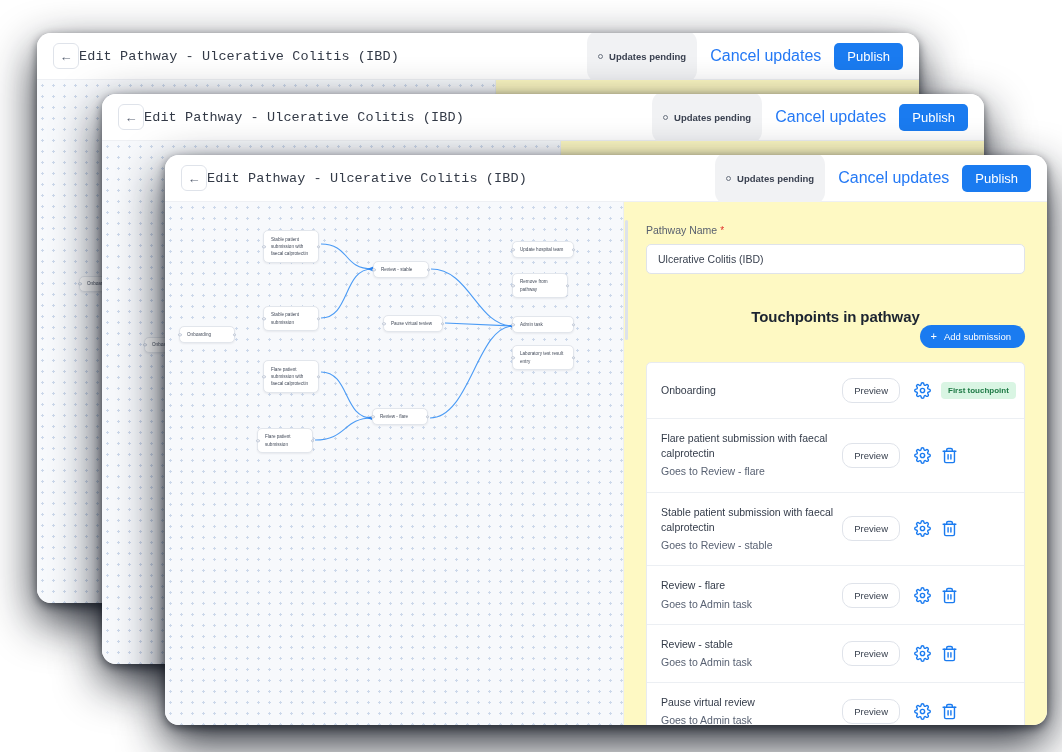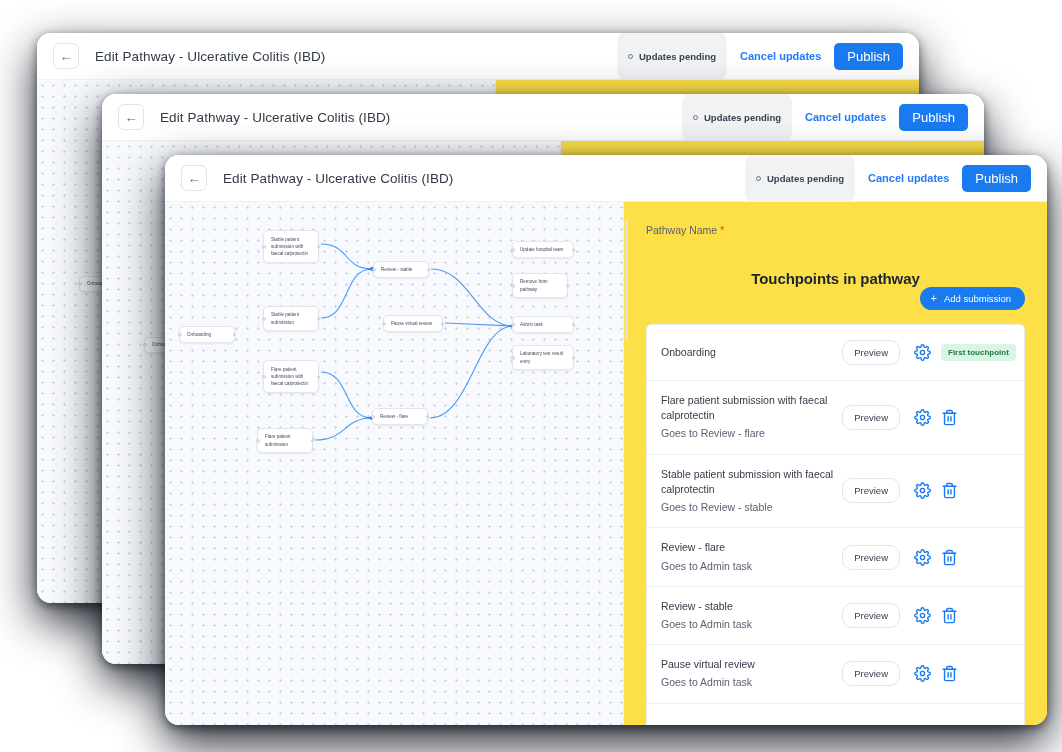--- a/index.html
+++ b/index.html
@@ -45,25 +45,25 @@
     border-radius: 6px;
     background: #fff;
     display: flex; align-items: center; justify-content: center;
     color: #5b6475;
     font-size: 13px;
     line-height: 1;
     flex: none;
     cursor: pointer;
   }
   .hdr-title {
-    margin-left: 16px;
     font-size: 13.5px;
     color: #333a47;
     letter-spacing: 0.1px;
     white-space: nowrap;
+    font-family: Liberation Mono, monospace;
   }
   .hdr-right {
     margin-left: auto;
     display: flex;
     align-items: center;
     gap: 13px;
   }
   .pill-pending {
     display: flex; align-items: center; gap: 6px;
     background: #f1f2f4;
@@ -75,25 +75,24 @@
     white-space: nowrap;
   }
   .pill-dot {
     width: 5px; height: 5px;
     border-radius: 50%;
     border: 1px solid #6b7380;
     background: transparent;
     flex: none;
   }
   .link-cancel {
-    font-size: 11px;
+    font-size: 16px;
     color: #2479f5;
     white-space: nowrap;
     cursor: pointer;
-    font-weight: bold;
   }
   .btn-publish {
     background: #1a7bf0;
     color: #fff;
     font-size: 13px;
     border: none;
     border-radius: 5px;
     padding: 6px 13px;
     cursor: pointer;
     font-family: inherit;
@@ -135,21 +134,21 @@
     border: 0.7px solid #b9c3d3;
     top: 50%;
     transform: translateY(-50%);
   }
   .node .port.left  { left: -1.9px; }
   .node .port.right { right: -1.9px; }
 
   
   .panel {
     width: 424px;
-    background: #fde047;
+    background: #fef9c3;
     position: relative;
     padding: 22px 22px 0 22px;
     border-left: 1px solid #eceff3;
     overflow: hidden;
   }
   .field-label {
     font-size: 10.5px;
     color: #58606f;
   }
   .field-label .req { color: #e0312b; font-size: 10px; }
@@ -443,20 +442,21 @@
         </div>
       </div>
 
       <div class="panel">
         <div class="panel-scroll"></div>
 
         <div class="field-label">
           <span>Pathway Name</span>
           <span class="req">*</span>
         </div>
+        <div class="text-input">Ulcerative Colitis (IBD)</div>
 
         <div class="tp-head">
           <div class="tp-title">Touchpoints in pathway</div>
           <button class="btn-add">
             <span class="plus-ico">+</span>
             <span>Add submission</span>
           </button>
         </div>
 
         <div class="tp-list">

